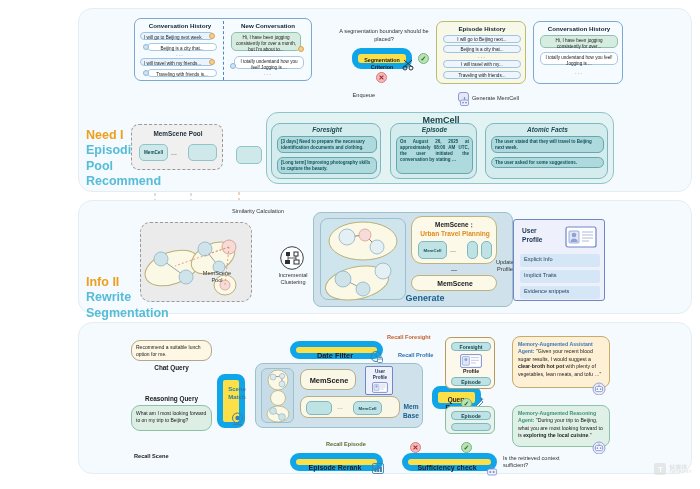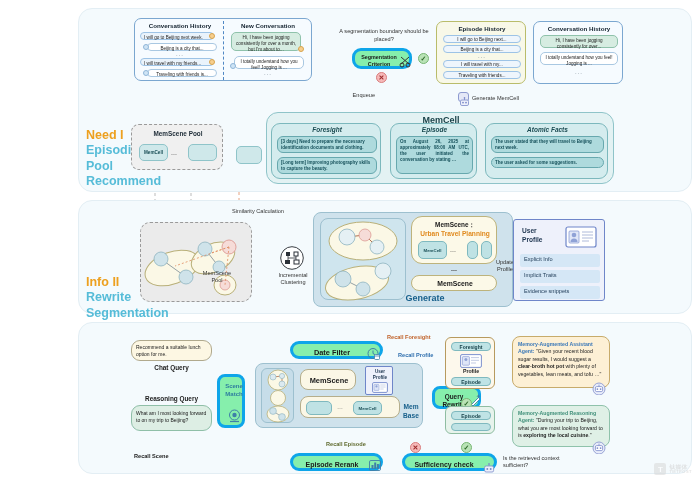--- a/index.html
+++ b/index.html
@@ -25,21 +25,21 @@
 
   .memcell-wrap{border:1px solid #8fc4c9;border-radius:12px;background:#e3f2f3;}
   .mc-sub{border:1px solid #7cb8bd;border-radius:9px;background:#d4ecee;}
   .mc-in{border:1px solid #67a8ae;border-radius:6px;background:#aedadd;color:#15505a;font-size:4.5px;line-height:1.3;padding:2px 3px;box-sizing:border-box;font-weight:bold;}
   .mc-h{font-style:italic;font-weight:bold;font-size:6.5px;text-align:center;color:#1b4b52;}
 
   .pool{border:1px dashed #9a9a9a;border-radius:8px;background:#f0f0f0;}
   .pool2{border:1px dashed #9a9a9a;border-radius:10px;background:#ebebeb;}
   .mini{border:1px solid #8fc4c9;border-radius:5px;background:#cfe8ea;}
 
-  .rr{border-radius:8px;border:3px solid #0ea5e9;background:#86efac;}
+  .rr{border-radius:8px;border:6px solid #0ea5e9;background:#fde047;}
   .rr2{border-radius:9px;border:1px solid #b0a98d;background:#fdf7e3;}
   .rr3{border-radius:9px;border:1px solid #8fbfa8;background:#ddeee4;}
 
   .lbl{font-size:5.6px;color:#333;}
   .lbl-b{font-size:6.4px;font-weight:bold;color:#1a1a1a;}
   .memscene-card{border:1px solid #bdb37c;border-radius:11px;background:#fcf9e8;}
   .profile-panel{border:1px solid #6f86c9;border-radius:3px;background:#eef1fb;}
   .profile-row{background:#d5e7f6;border-radius:2px;font-size:5.6px;color:#24405c;padding:2px 4px;box-sizing:border-box;}
 
   .membase-pane{border:1px solid #9dc0cf;border-radius:8px;background:#cfe2ec;}

